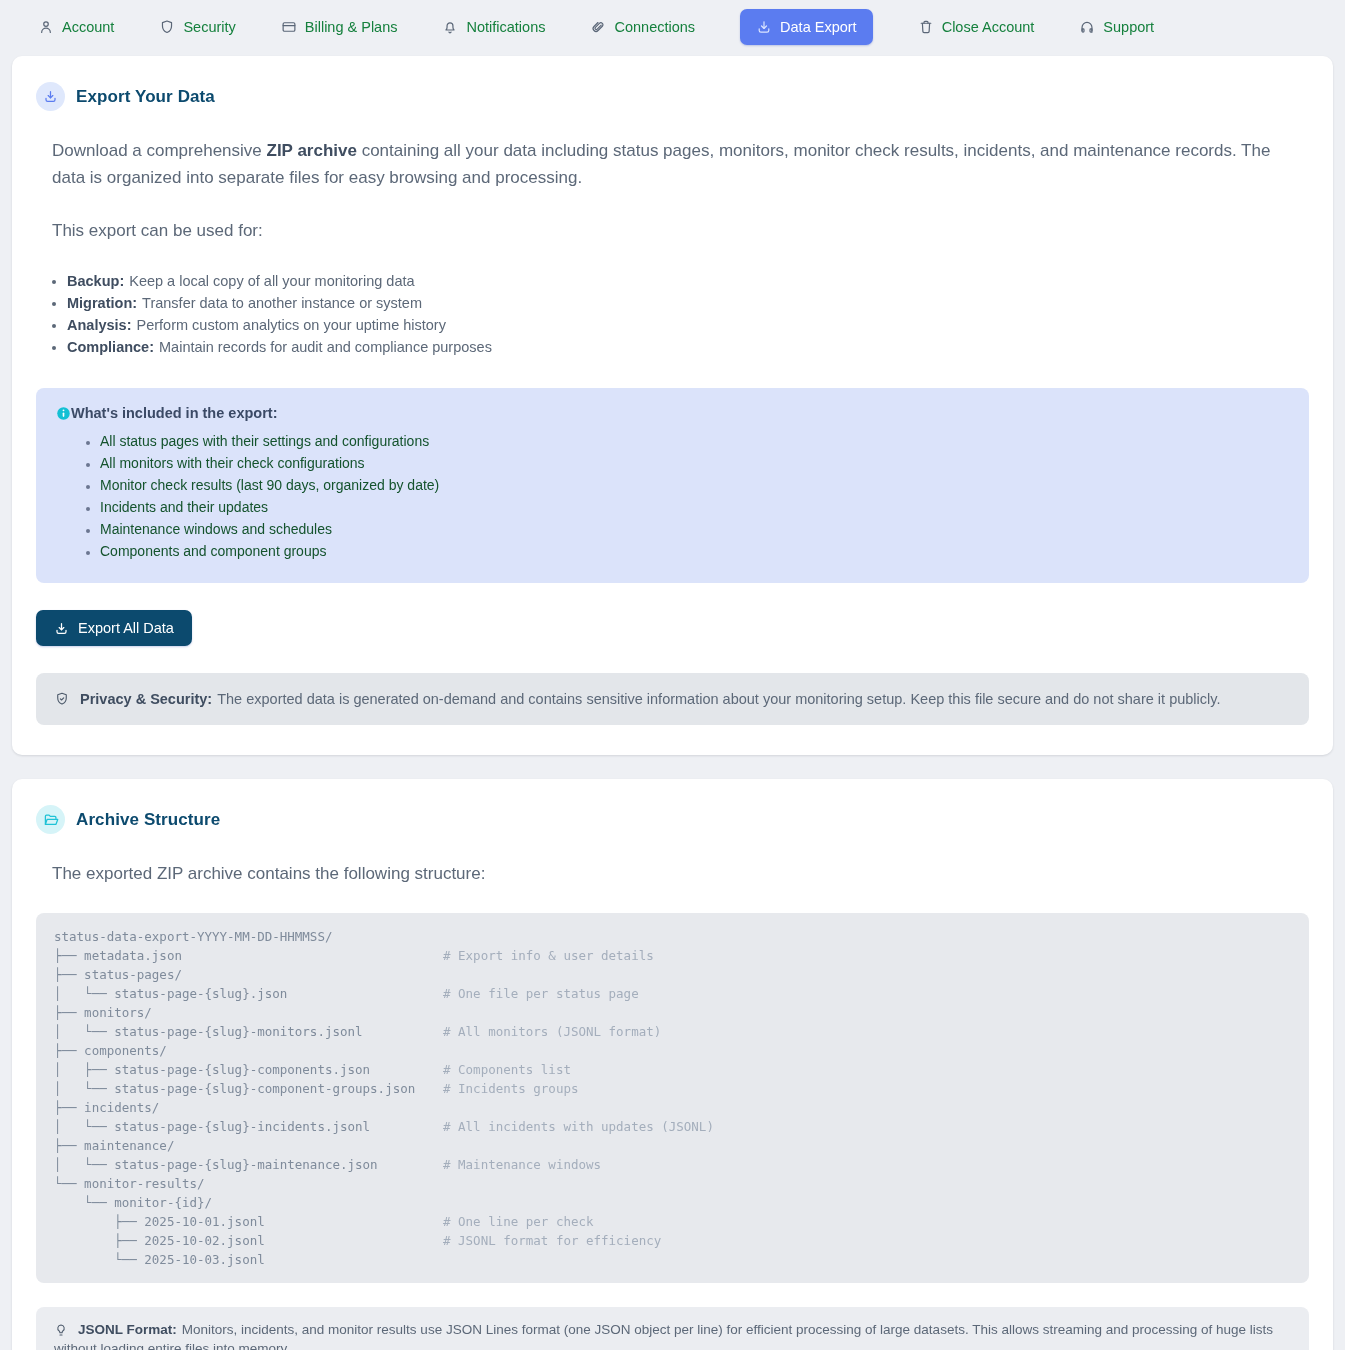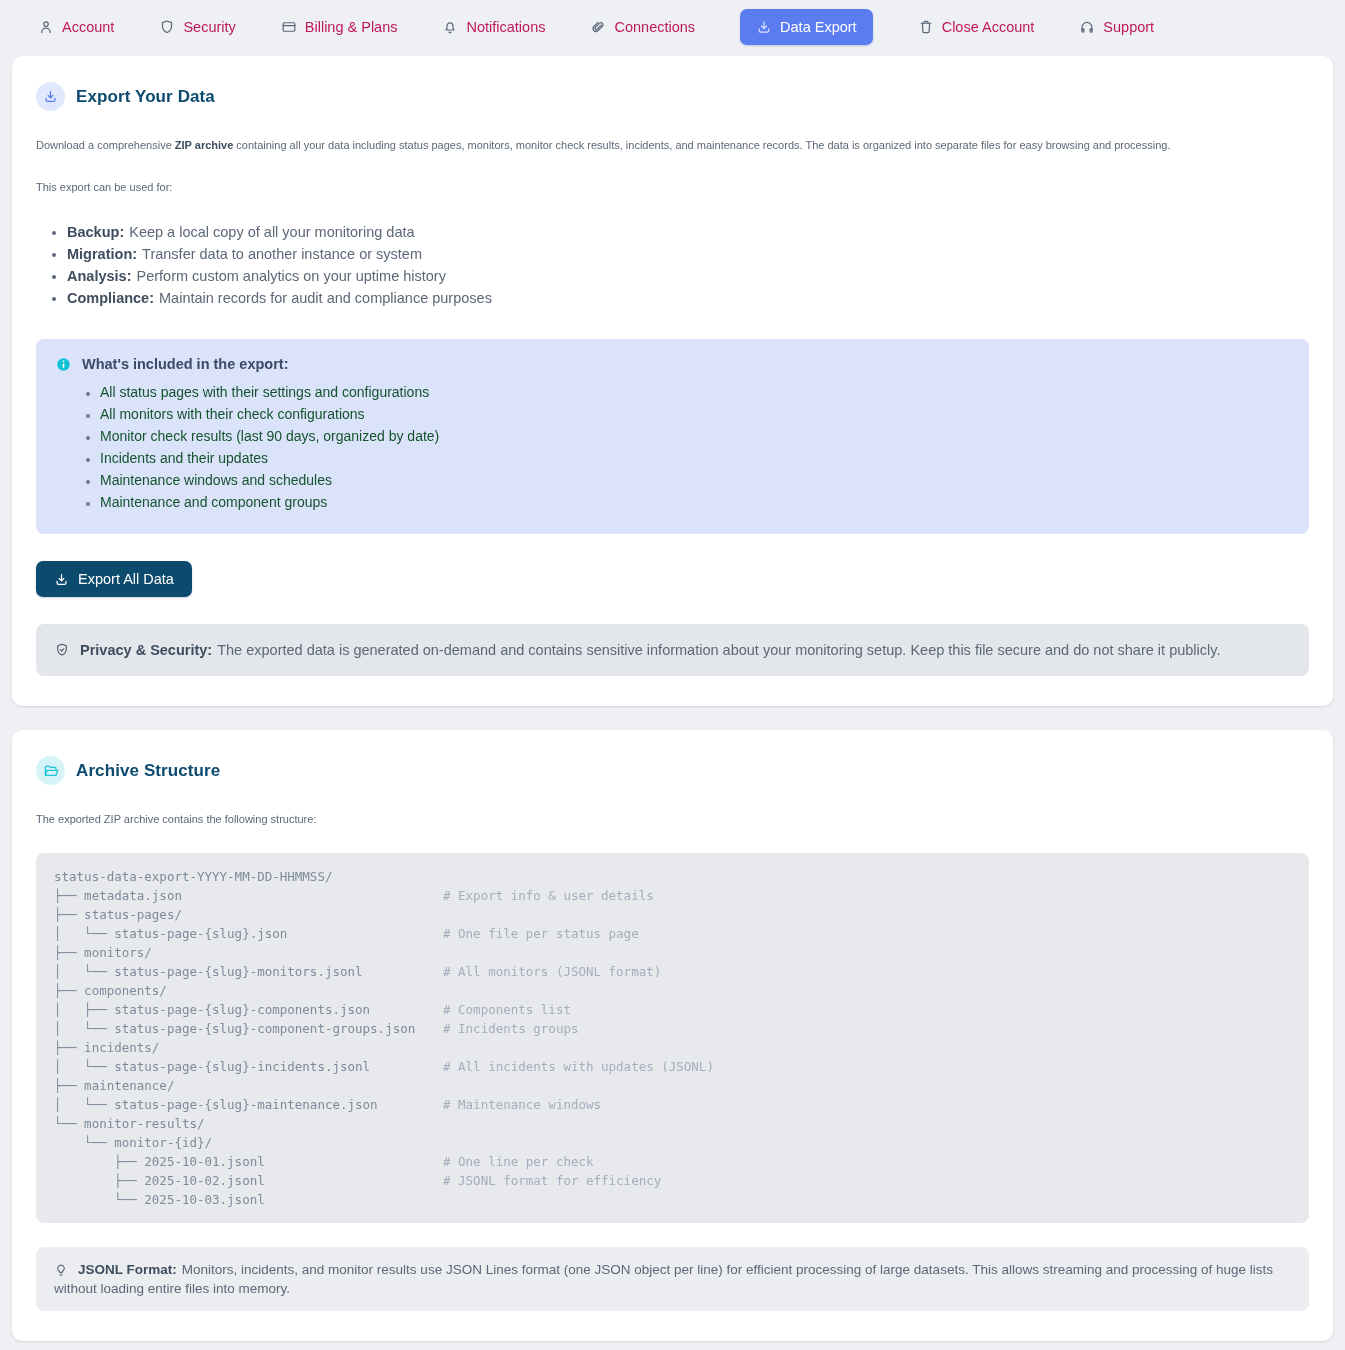--- a/index.html
+++ b/index.html
@@ -7,52 +7,52 @@
   body {
     width:1345px; height:1350px; overflow:hidden;
     background:#eef0f4;
     font-family:"Liberation Sans", sans-serif;
     color:#5c6878;
   }
   svg { display:block; }
 
   
   .nav { display:flex; align-items:center; gap:45px; padding:10px 20px 10px 38px; height:54px; }
-  .nav-item { display:flex; align-items:center; gap:8px; color:#be185d; font-size:14.5px; cursor:pointer; white-space:nowrap; }
+  .nav-item { display:flex; align-items:center; gap:8px; color:#15803d; font-size:14.5px; cursor:pointer; white-space:nowrap; }
   .nav-item .nicon { color:#5a6677; }
   .nav-item.active {
     background:#5b7cf0; color:#fff; border-radius:7px; height:36px; padding:0 16px;
     box-shadow:0 1px 2px rgba(40,70,180,.25);
   }
   .nav-item.active .nicon { color:#dbe4ff; }
 
   
   .card {
     background:#fff; border-radius:10px; margin:2px 12px 0;
     box-shadow:0 1px 2px rgba(16,24,40,.05), 0 1px 3px rgba(16,24,40,.07);
     padding:26px 24px 30px;
   }
   .card + .card { margin-top:24px; }
   .card-head { display:flex; align-items:center; gap:11px; margin-bottom:26px; }
   .head-badge { width:29px; height:29px; border-radius:50%; display:flex; align-items:center; justify-content:center; }
   .badge-blue { background:#dfe8fc; color:#5b7cf0; }
   .badge-teal { background:#d6f4f8; color:#1fc2d6; }
   .card-title { font-size:17px; font-weight:700; color:#0c4a6e; margin:0; letter-spacing:.1px; }
 
-  p.body-text { margin:0 0 26px; font-size:11px; line-height:16px; color:#5c6878; max-width:1276px; }
+  p.body-text { margin:0 16px 26px; font-size:17px; line-height:27px; color:#5c6878; max-width:1276px; }
   .uses-heading { margin-bottom:30px; }
 
   ul.uses { margin:0 0 30px; padding-left:31px; }
   ul.uses li { font-size:14.5px; line-height:22px; color:#5c6878; }
   ul.uses li::marker { color:#5c6878; font-size:13px; }
   .term { font-weight:700; color:#3f4d60; margin-right:5px; }
 
   
   .info-box { background:#dbe3fa; border-radius:8px; padding:17px 20px 21px; margin-bottom:27px; }
-  .info-head { display:flex; align-items:center; gap:11px; }
+  .info-head { display:flex; align-items:center; }
   .info-head strong { font-size:14.5px; color:#3b4a66; }
   .info-box ul { margin:9px 0 0; padding-left:44px; }
   .info-box li { font-size:14px; line-height:22px; color:#14532d; }
   .info-box li::marker { color:#6b7690; font-size:12px; }
 
   
   .btn-primary {
     display:inline-flex; align-items:center; gap:9px;
     background:#0c4a6e; color:#fff; border:none; border-radius:7px;
     height:36px; padding:0 18px; font-family:inherit; font-size:14.5px; font-weight:500;
@@ -186,21 +186,21 @@
           </svg>
       </span>
       <strong>What's included in the export:</strong>
     </div>
     <ul>
       <li>All status pages with their settings and configurations</li>
       <li>All monitors with their check configurations</li>
       <li>Monitor check results (last 90 days, organized by date)</li>
       <li>Incidents and their updates</li>
       <li>Maintenance windows and schedules</li>
-      <li>Maintenance and component groups</li>
+      <li>Components and component groups</li>
     </ul>
   </div>
 
   <button class="btn-primary">
     <span>
       <svg width="15" height="15" viewBox="0 0 24 24" fill="none" stroke="currentColor" stroke-width="2" stroke-linecap="round" stroke-linejoin="round">
           <path d="M12 4.2v9.6"></path>
           <path d="M8.3 10.5l3.7 3.7 3.7-3.7"></path>
           <path d="M4.8 14.8v2.4a2.6 2.6 0 0 0 2.6 2.6h9.2a2.6 2.6 0 0 0 2.6-2.6v-2.4"></path>
         </svg>

